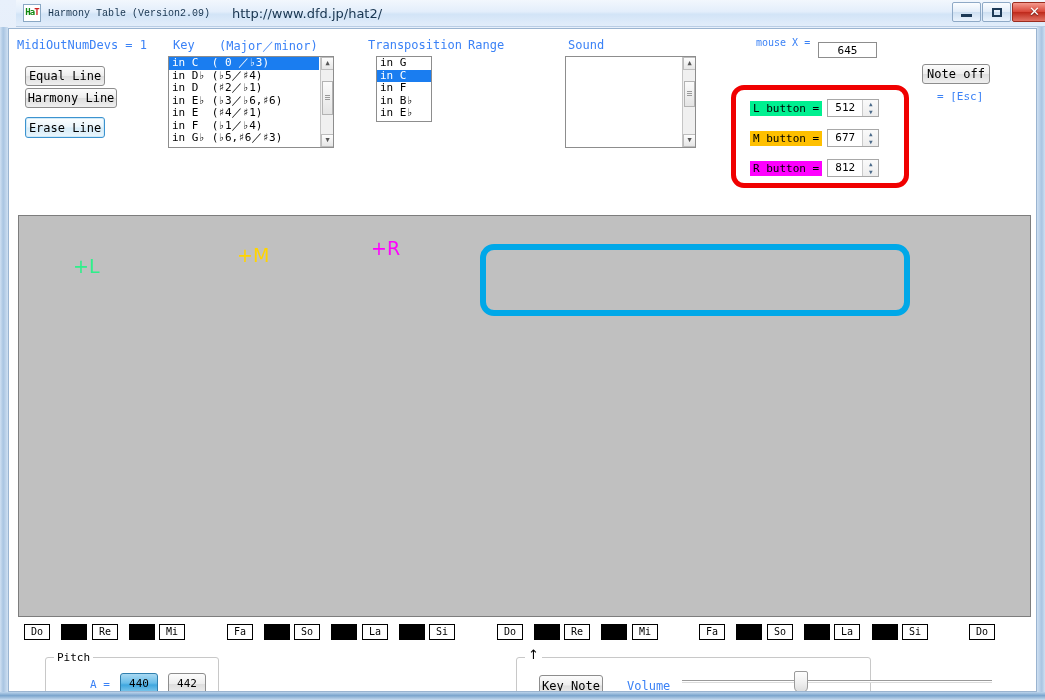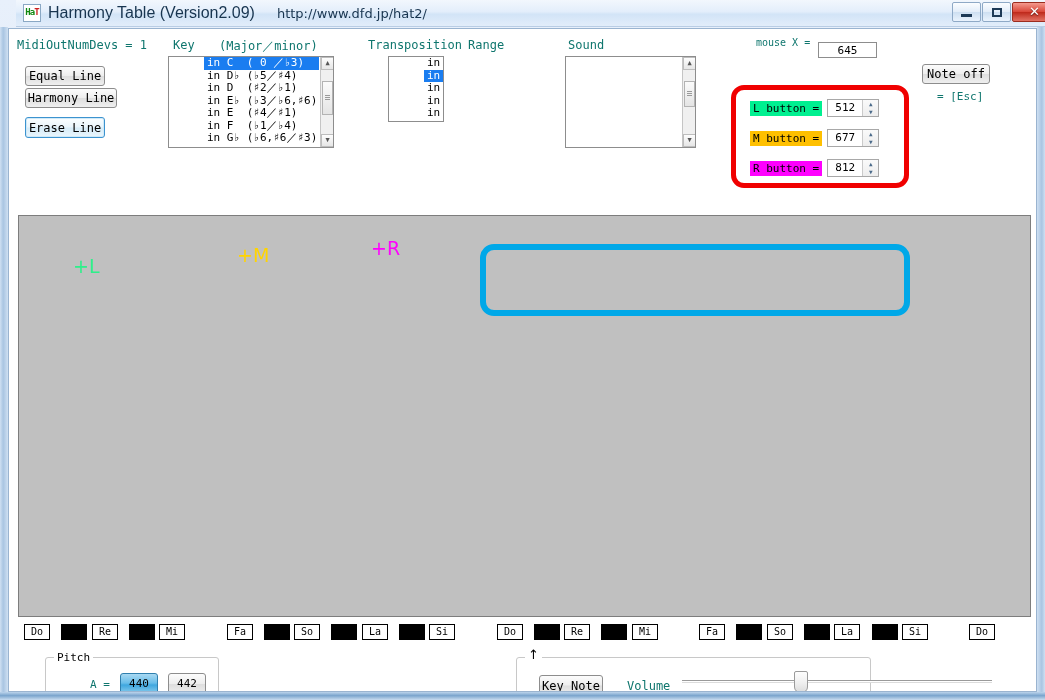--- a/index.html
+++ b/index.html
@@ -25,22 +25,22 @@
   }
   #app-icon{
     width:16px;height:16px;margin-left:7px;margin-right:7px;
     border:1px solid #8aa8c4;background:#ffffff;
     font-size:9px;line-height:14px;text-align:center;
     font-family:"DejaVu Sans Mono",monospace;color:#118811;font-weight:bold;
     letter-spacing:-1px;overflow:hidden;
   }
   #app-icon .r{color:#cc2222;}
   #title-text{
-    font-family:Liberation Sans, sans-serif;
-    font-size:16px;color:#17344f;white-space:nowrap;
+    font-family:Liberation Mono, monospace;
+    font-size:10px;color:#17344f;white-space:nowrap;
   }
   #title-url{
     font-family:"DejaVu Sans","Liberation Sans",sans-serif;
     font-size:13px;color:#17344f;margin-left:22px;white-space:nowrap;
   }
   #winbtns{position:absolute;right:4px;top:2px;display:flex;gap:0px;}
   .wbtn{
     width:29px;height:20px;border:1px solid #8ea9c6;
     background:linear-gradient(180deg,#fbfdff 0%,#e2edf9 50%,#cddff1 51%,#eaf3fd 100%);
     margin-left:1px;position:relative;box-sizing:border-box;border-radius:2px;
@@ -76,21 +76,21 @@
   #frame-bottom{
     position:absolute;left:0;bottom:0;width:1045px;height:8px;
     background:linear-gradient(180deg,#bcd4ec 0%,#7ba5cd 45%,#c9dcf0 100%);
   }
 
   
   #toppanel{
     position:absolute;left:0;top:0;width:1027px;height:155px;background:#fff;
   }
   .sectlabel{
-    position:absolute;font-size:12px;color:#0f766e;white-space:nowrap;
+    position:absolute;font-size:12px;color:#3b82f6;white-space:nowrap;
     font-family:"DejaVu Sans Mono","Liberation Mono",monospace;
   }
   .btn{
     position:absolute;box-sizing:border-box;
     background:linear-gradient(180deg,#fcfcfc 0%,#eeeeee 48%,#dedede 52%,#efefef 100%);
     border:1px solid #8d8d8d;border-radius:3px;
     font-family:"DejaVu Sans Mono","Liberation Mono",monospace;
     font-size:12px;color:#000;text-align:center;line-height:1;
     display:flex;align-items:center;justify-content:center;
     cursor:default;
@@ -105,21 +105,20 @@
   .listbox{
     position:absolute;box-sizing:border-box;
     background:#fff;border:1px solid #8d8d8d;
     font-family:"DejaVu Sans Mono","Liberation Mono",monospace;
     font-size:11px;overflow:hidden;
   }
   .listbox .inner{position:absolute;left:0;top:0;right:0;}
   .litem{
     height:12.5px;line-height:12.5px;padding-left:3px;white-space:pre;color:#000;
     font-size:11px;
-    margin-left:35px;
   }
   .litem.sel{background:#1a7df0;color:#fff;}
   .scroll{
     position:absolute;right:0;top:0;width:13px;bottom:0;
     background:#f0f0f0;border-left:1px solid #c5c5c5;box-sizing:border-box;
   }
   .scroll .ar{
     position:absolute;left:0;width:13px;height:13px;
     background:linear-gradient(180deg,#fdfdfd,#e6e6e6);
     border:1px solid #bdbdbd;box-sizing:border-box;
@@ -282,21 +281,21 @@
             <div class="litem">in G♭ (♭6,♯6／♯3)</div>
           </div>
         <div class="scroll">
           <div class="ar up">▲</div>
           <div class="thumb" style="top:24px;height:34px;"></div>
           <div class="ar dn">▼</div>
         </div>
       </div>
 
       <div class="sectlabel" style="left:359px;top:9px;">Transposition</div>
-      <div class="listbox" style="left:379px;top:27px;width:56px;height:66px;">
+      <div class="listbox" style="left:367px;top:27px;width:56px;height:66px;">
         <div class="inner" id="transposition-items">
             <div class="litem">in G</div>
             <div class="litem sel">in C</div>
             <div class="litem">in F</div>
             <div class="litem">in B♭</div>
             <div class="litem">in E♭</div>
           </div>
       </div>
 
       <div class="sectlabel" style="left:459px;top:9px;">Range</div>

